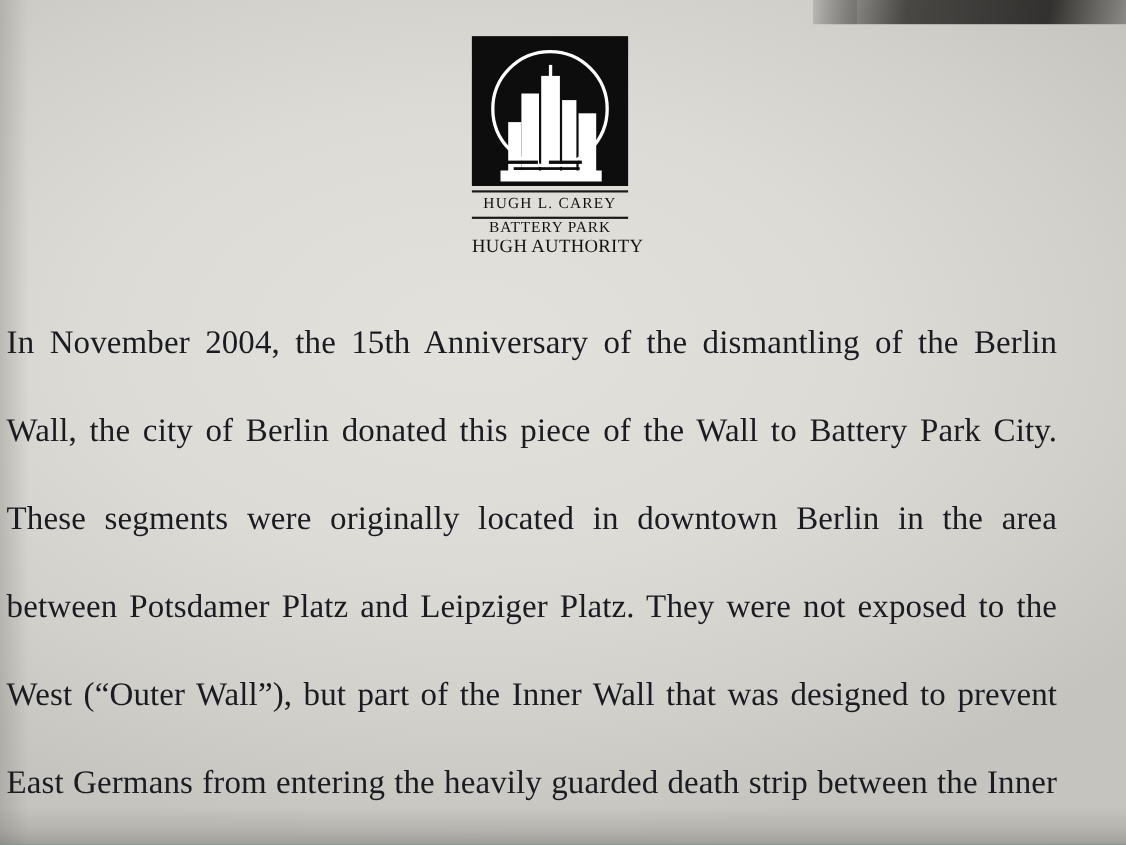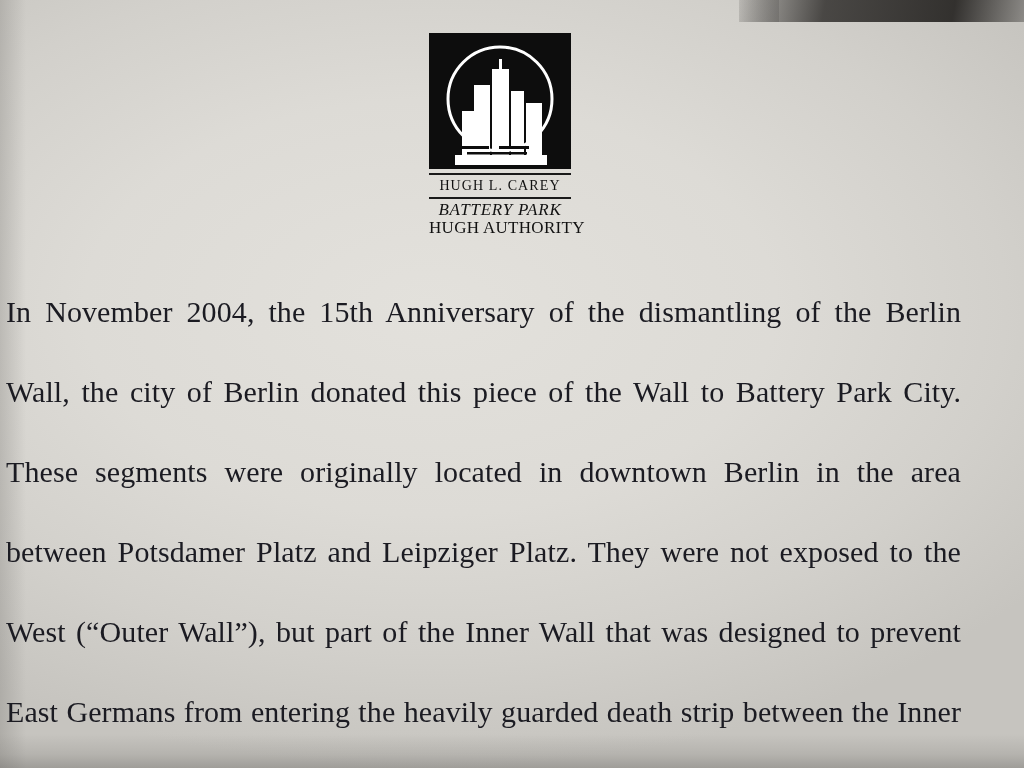--- a/index.html
+++ b/index.html
@@ -85,23 +85,22 @@
     font-size: 14px;
     letter-spacing: 1.1px;
     padding-top: 2px;
   }
   #logo-rule-2 {
     height: 2px;
     background: #1a1a1a;
     margin: 3px 0 2px 0;
   }
   #logo-line-2 {
-    font-size: 17px;
+    font-size: 14px;
     letter-spacing: 0.8px;
-    font-style: italic;
   }
   #logo-line-3 {
     font-size: 17px;
     letter-spacing: 0.3px;
     padding-bottom: 2px;
   }
 
   
   #body-text {
     position: absolute;

